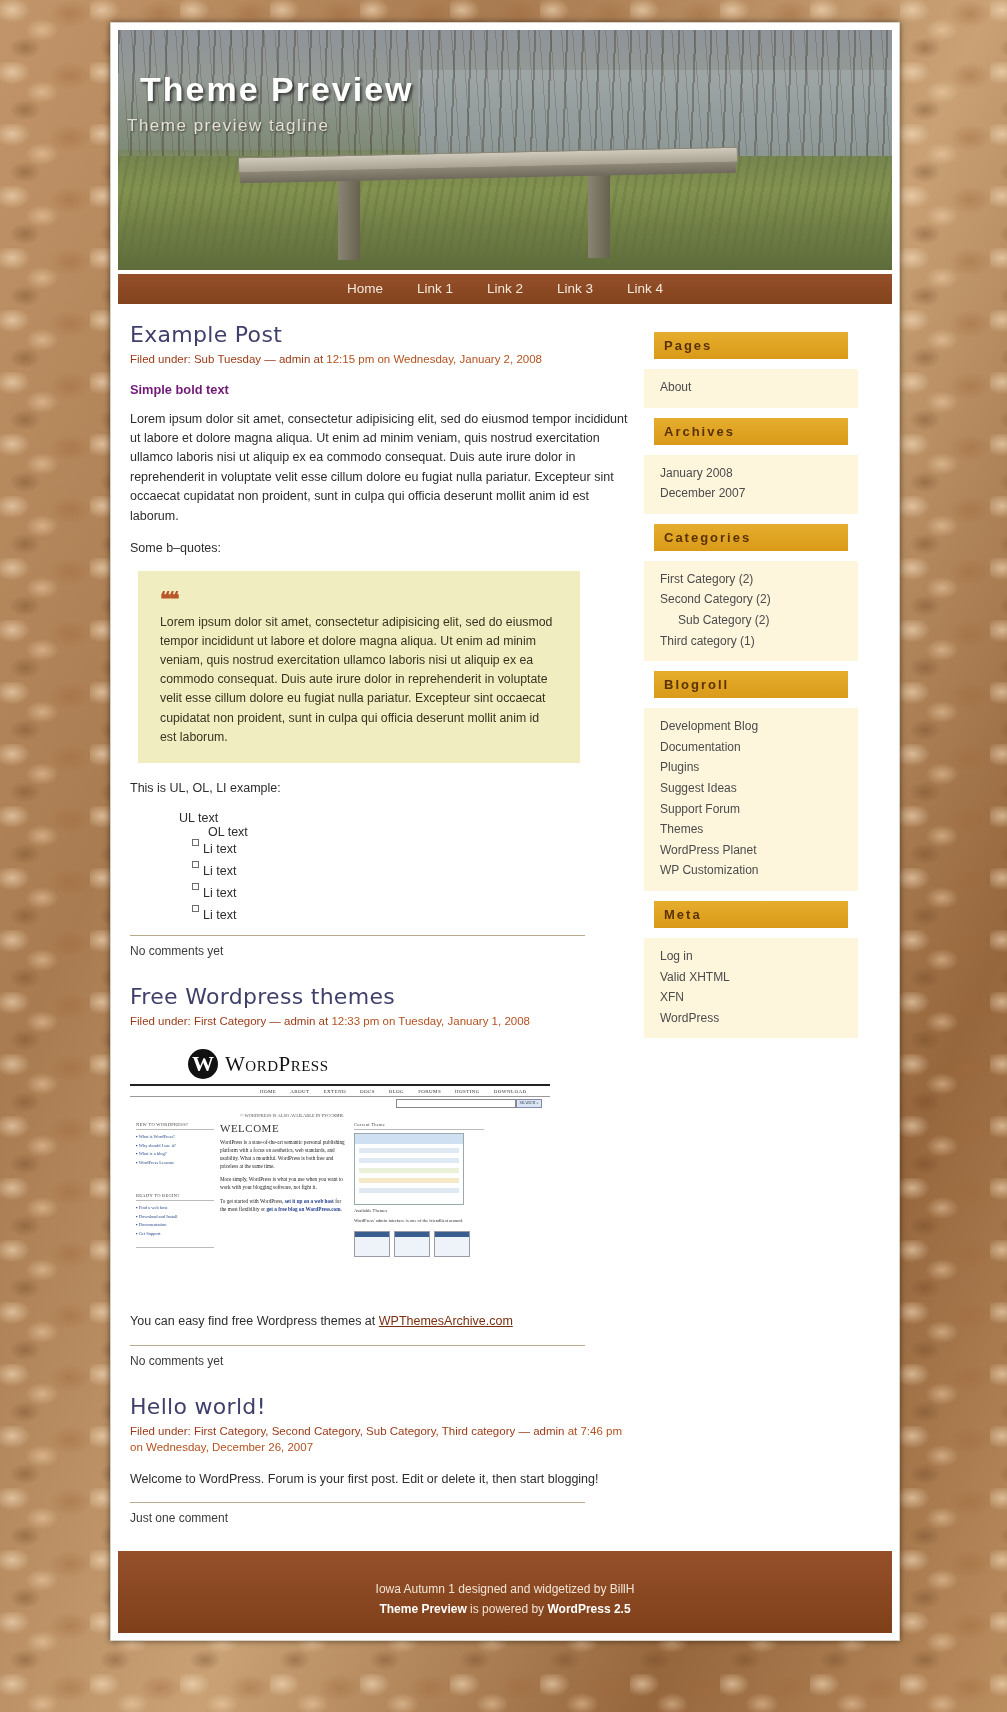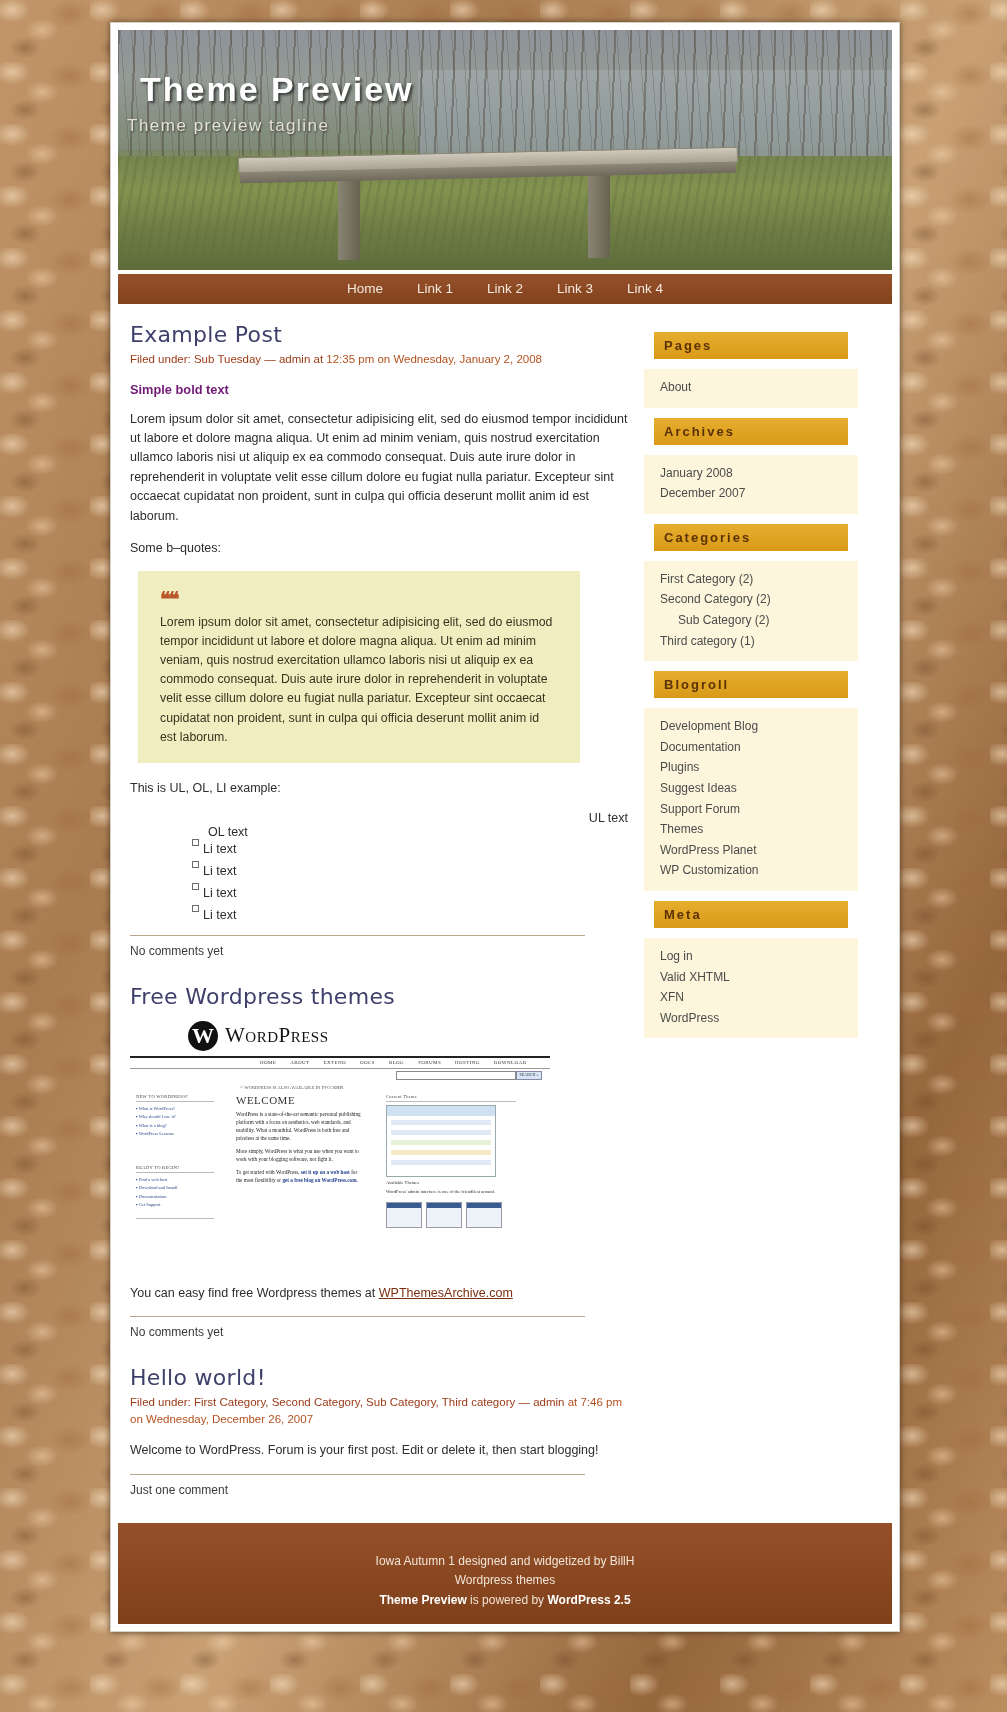--- a/index.html
+++ b/index.html
@@ -138,21 +138,21 @@
     padding: 18px 22px 16px 22px;
     position: relative;
     width: 442px;
   }
   blockquote .qmark {
     color: #b8572a; font-size: 20px; font-weight: bold; line-height: 1;
     margin-bottom: 4px; letter-spacing: -2px;
   }
   blockquote .qtext { font-size: 12.3px; color: #3a3320; line-height: 1.55; }
   .lists { margin: 0 0 4px 0; font-size: 12.5px; color: #2d2d2d; }
-  .lists .ul-text { margin-left: 32px; text-align: right; }
+  .lists .ul-text { margin-left: 49px; }
   .lists .ol-text { margin-left: 78px; }
   .lists .li-row { margin-left: 62px; display: flex; align-items: flex-start; gap: 4px; line-height: 1.75; }
   .lists .li-box {
     width: 7px; height: 7px; border: 1px solid #6c6c6c; background: #fff; display: inline-block;
   }
   .post-footer {
     border-top: 1px solid #b9a98c;
     padding-top: 8px; margin-top: 8px; margin-bottom: 26px;
     font-size: 12px; color: #3b3b3b;
     width: 455px;
@@ -173,21 +173,21 @@
   .wp-logo .word { font-size: 21px; letter-spacing: .5px; color: #111; font-variant: small-caps; }
   .wp-navbar {
     margin: 5px 0 0 0; border-top: 2px solid #222; border-bottom: 1px solid #999;
     height: 13px; display: flex; align-items: center; gap: 14px;
     padding-left: 130px; font-size: 5px; color: #333; letter-spacing: .4px;
   }
   .wp-searchrow { display: flex; justify-content: flex-end; padding: 2px 8px 0 0; }
   .wp-searchbox { width: 120px; height: 9px; border: 1px solid #888; background: #fff; }
   .wp-searchbtn { width: 26px; height: 9px; background: #dbe6f5; border: 1px solid #88a; font-size: 4px; text-align: center; color: #234; }
   .wp-ru { margin: 5px 0 0 110px; font-size: 4.5px; color: #555; }
-  .wp-body { display: flex; gap: 22px; padding: 4px 6px 0 6px; }
+  .wp-body { display: flex; gap: 6px; padding: 4px 6px 0 6px; }
   .wp-col-left { width: 78px; }
   .wp-col-mid { width: 128px; }
   .wp-col-right { width: 130px; }
   .wp-h { font-size: 4.5px; color: #444; border-bottom: 1px solid #bbb; padding-bottom: 2px; margin-bottom: 3px; letter-spacing: .3px; }
   .wp-li { font-size: 4.5px; color: #2b4a8b; line-height: 1.9; }
   .wp-welcome { font-size: 11px; color: #333; letter-spacing: .5px; margin-bottom: 4px; }
   .wp-para { font-size: 5.2px; color: #222; line-height: 1.55; margin-bottom: 5px; }
   .wp-shotimg { width: 110px; height: 72px; border: 1px solid #9aa; background: linear-gradient(to bottom, #cfe0f2 0 10px, #fff 10px 100%); position: relative; }
   .wp-shotimg .bar { position: absolute; left: 4px; right: 4px; height: 5px; background: #dfe9f4; }
   .wp-cap { font-size: 4.6px; color: #333; line-height: 1.5; margin-top: 3px; }
@@ -261,21 +261,21 @@
     <div class="columns">
 
       <div class="content">
 
         <div class="post">
           <h2>Example Post</h2>
           <div class="postmeta">
             <span>Filed under:</span>
             <a href="#">Sub Tuesday</a>
             <span>— admin at</span>
-            <span class="dt">12:35 pm on Wednesday, January 2, 2008</span>
+            <span class="dt">12:15 pm on Wednesday, January 2, 2008</span>
           </div>
           <div class="bold-lead">Simple bold text</div>
           <p class="ptext">Lorem ipsum dolor sit amet, consectetur adipisicing elit, sed do eiusmod tempor incididunt ut labore et dolore magna aliqua. Ut enim ad minim veniam, quis nostrud exercitation ullamco laboris nisi ut aliquip ex ea commodo consequat. Duis aute irure dolor in reprehenderit in voluptate velit esse cillum dolore eu fugiat nulla pariatur. Excepteur sint occaecat cupidatat non proident, sunt in culpa qui officia deserunt mollit anim id est laborum.</p>
           <p class="ptext">Some b–quotes:</p>
           <blockquote>
             <div class="qmark">❝❝</div>
             <div class="qtext">Lorem ipsum dolor sit amet, consectetur adipisicing elit, sed do eiusmod tempor incididunt ut labore et dolore magna aliqua. Ut enim ad minim veniam, quis nostrud exercitation ullamco laboris nisi ut aliquip ex ea commodo consequat. Duis aute irure dolor in reprehenderit in voluptate velit esse cillum dolore eu fugiat nulla pariatur. Excepteur sint occaecat cupidatat non proident, sunt in culpa qui officia deserunt mollit anim id est laborum.</div>
           </blockquote>
           <p class="ptext">This is UL, OL, LI example:</p>
           <div class="lists">
@@ -296,20 +296,26 @@
             <div class="li-row">
               <span class="li-box"></span>
               <span>Li text</span>
             </div>
           </div>
           <div class="post-footer">No comments yet</div>
         </div>
 
         <div class="post">
           <h2>Free Wordpress themes</h2>
+          <div class="postmeta">
+            <span>Filed under:</span>
+            <a href="#">First Category</a>
+            <span>— admin at</span>
+            <span class="dt">12:33 pm on Tuesday, January 1, 2008</span>
+          </div>
 
           <div class="wp-shot">
             <div class="wp-logo">
               <span class="circ">W</span>
               <span class="word">WordPress</span>
             </div>
             <div class="wp-navbar">
               <span>HOME</span>
               <span>ABOUT</span>
               <span>EXTEND</span>
@@ -435,20 +441,19 @@
             <li><a href="#" class="u-underline">XFN</a></li>
             <li><a href="#">WordPress</a></li>
           </ul>
         </div>
 
       </div>
     </div>
 
     <div class="footer">
       <div>Iowa Autumn 1 designed and widgetized by BillH</div>
-      <div>Wordpress themes</div>
       <div>
         <b>Theme Preview</b><span> is powered by </span><b>WordPress 2.5</b>
       </div>
     </div>
 
   </div>
 </div>
 
 </body></html>

